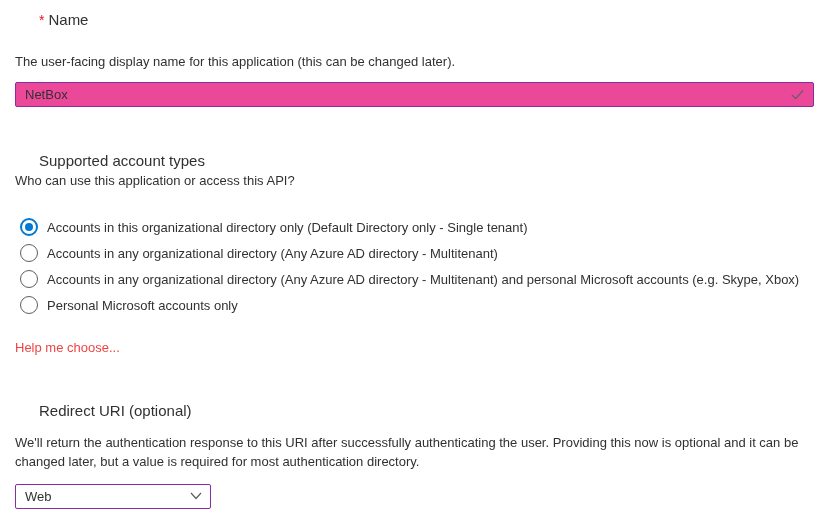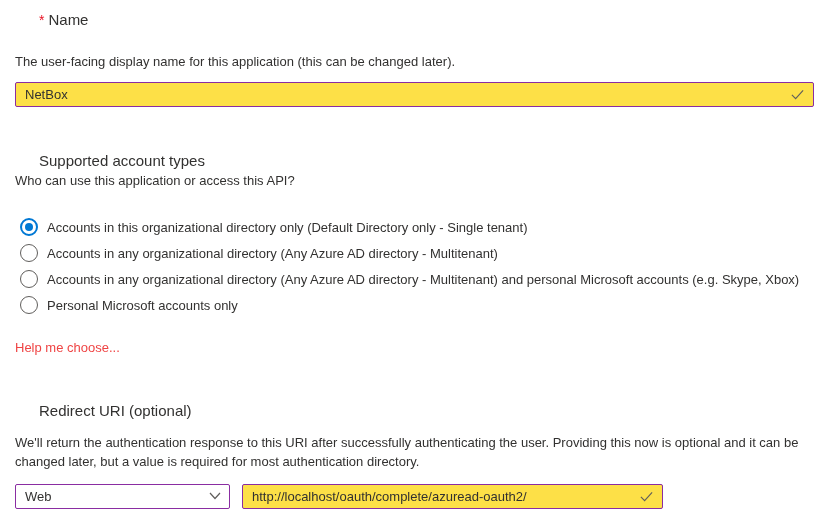--- a/index.html
+++ b/index.html
@@ -17,21 +17,21 @@
   .required-star { color: #e81123; margin-right: 4px; font-size: 14px; }
   .desc {
     font-size: 13px; line-height: 19px; color: #323130; max-width: 800px;
   }
 
   
   .name-desc { margin-top: 22px; }
   .input-wrap { position: relative; margin-top: 11px; }
   .txt-input {
     width: 799px; height: 25px;
-    border: 1px solid #8a2da2; background: #fde047; border-radius: 2px;
+    border: 1px solid #8a2da2; background: #ec4899; border-radius: 2px;
     font-family: "Liberation Sans", "DejaVu Sans", sans-serif;
     font-size: 13px; color: #323130;
     padding: 0 28px 0 9px; outline: none; display: block;
   }
   .check-icon {
     position: absolute; right: 9px; top: 5px; width: 15px; height: 15px;
     pointer-events: none;
   }
 
   
@@ -56,21 +56,21 @@
     display: inline-block; margin-top: 22px;
     font-size: 13px; color: #ef4444; text-decoration: none; cursor: pointer;
   }
 
   
   .redirect-title { margin-top: 45px; }
   .redirect-desc { margin-top: 12px; }
   .redirect-controls { margin-top: 13px; display: flex; gap: 12px; }
   .select-wrap { position: relative; }
   .platform-select {
-    width: 215px; height: 25px;
+    width: 196px; height: 25px;
     border: 1px solid #8a2da2; border-radius: 2px; background: #fff;
     font-size: 13px; color: #323130; line-height: 23px;
     padding: 0 26px 0 9px; cursor: pointer;
     display: block;
   }
   .chevron-icon {
     position: absolute; right: 9px; top: 7px; width: 12px; height: 10px;
     pointer-events: none;
   }
   .uri-wrap { position: relative; }
@@ -132,21 +132,15 @@
 
   <div class="redirect-controls">
     <div class="select-wrap">
       <div class="platform-select">
         <span>Web</span>
       </div>
       <svg class="chevron-icon" viewBox="0 0 12 10">
         <path d="M1 2 L6 7.5 L11 2" fill="none" stroke="#605e5c" stroke-width="1.2"></path>
       </svg>
     </div>
-    <div class="input-wrap uri-wrap" style="margin-top:0">
-      <input class="txt-input uri-input" type="text" value="http://localhost/oauth/complete/azuread-oauth2/" style="">
-      <svg class="check-icon" viewBox="0 0 16 16">
-        <path d="M2 8.5 L6 12.5 L14 3.5" fill="none" stroke="#605e5c" stroke-width="1.2"></path>
-      </svg>
-    </div>
   </div>
 
 </div>
 
 </body></html>

